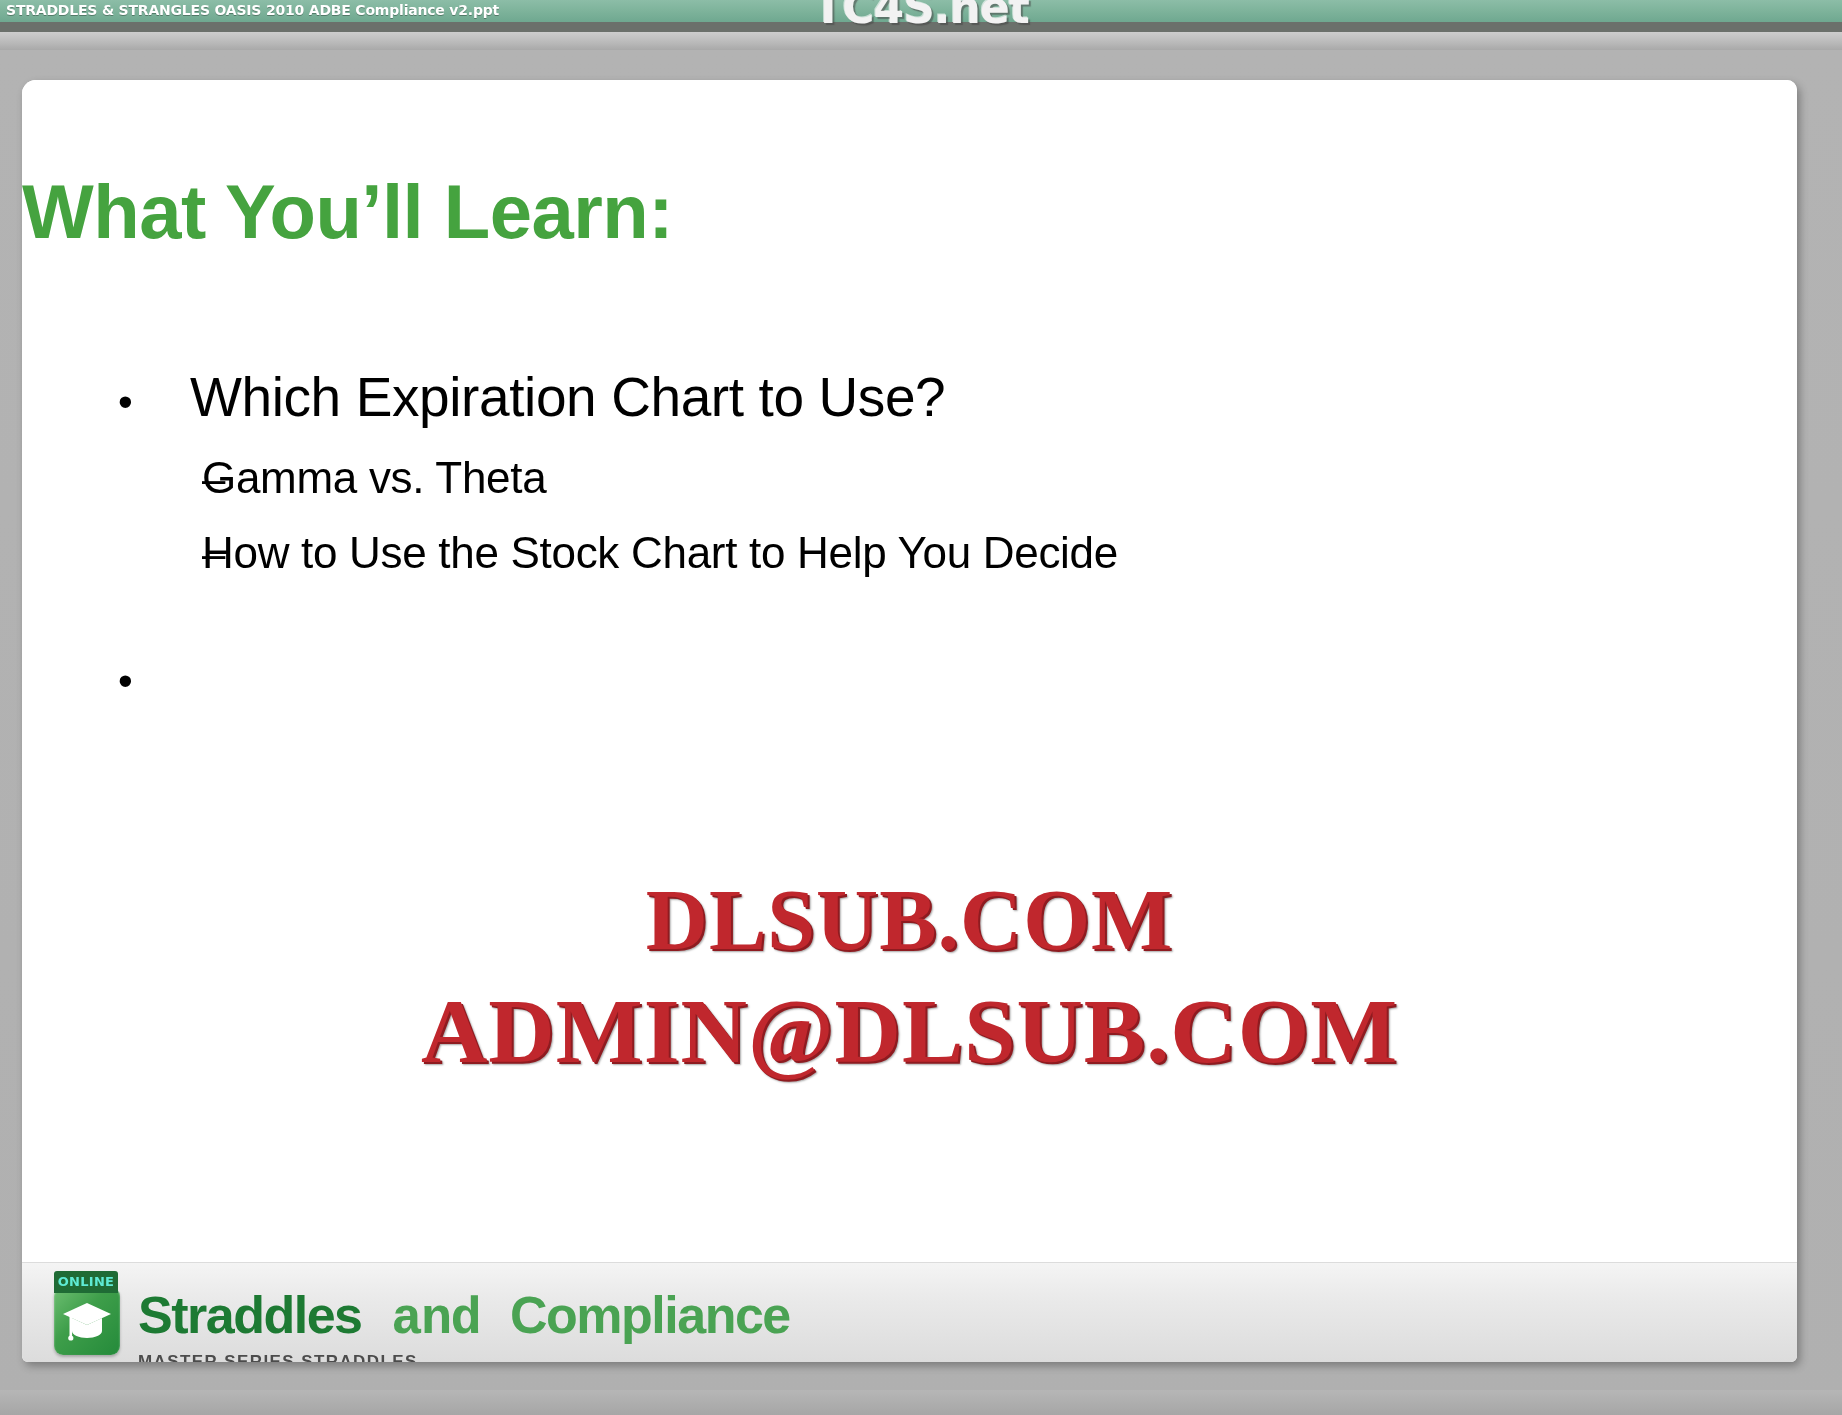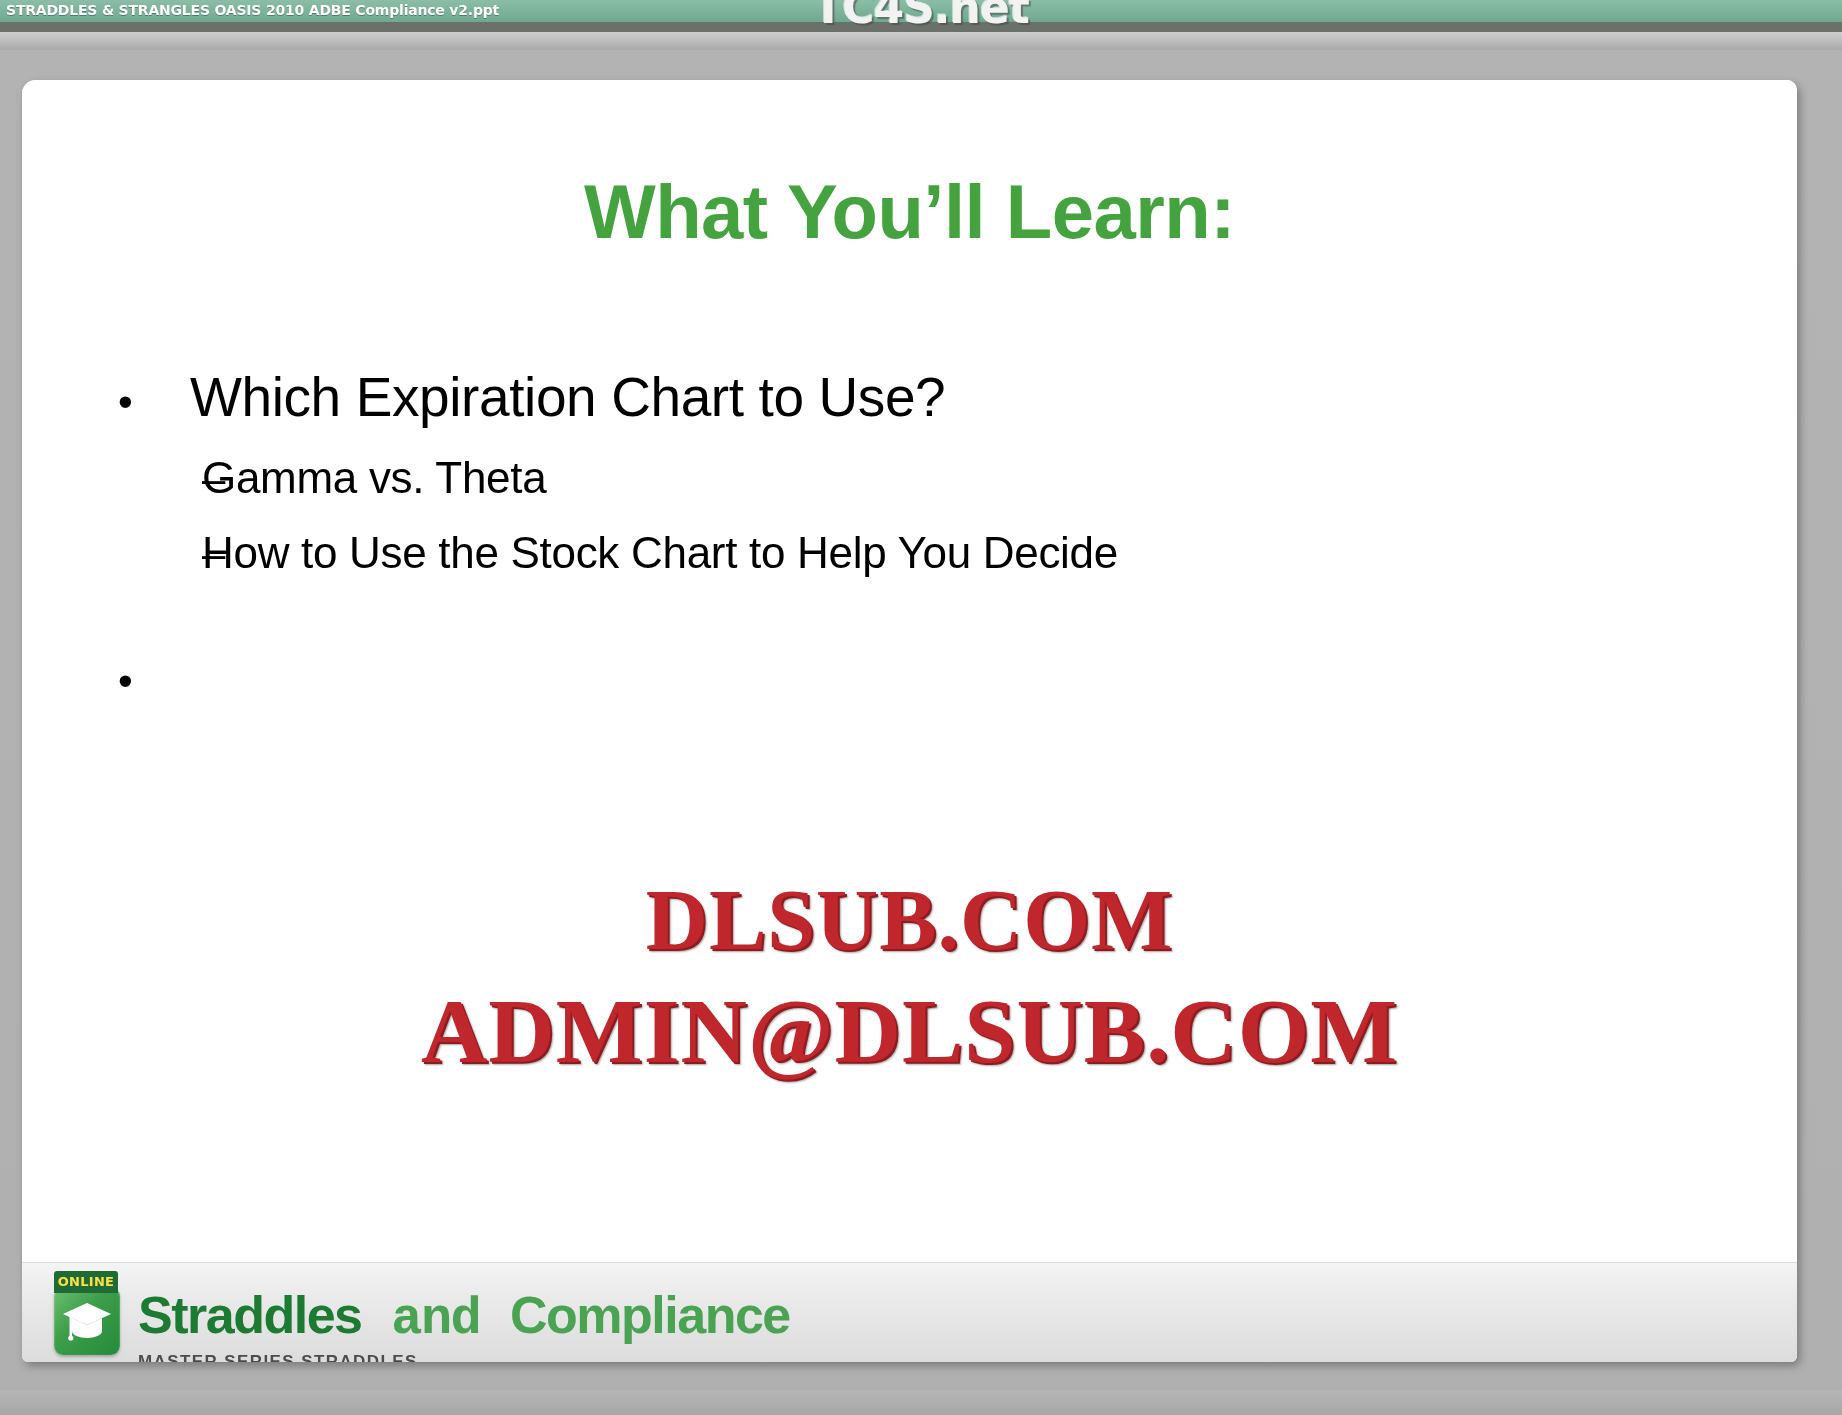--- a/index.html
+++ b/index.html
@@ -97,21 +97,20 @@
     width: 1775px;
     height: 1182px;
     background: #ffffff;
   }
 
   
   .slide-title {
     position: absolute;
     left: 0; top: 88px;
     width: 1775px;
-    text-align: center;
     font-family: "Liberation Sans", sans-serif;
     font-size: 76px;
     font-weight: bold;
     color: #45a33f;
     letter-spacing: -0.5px;
     white-space: nowrap;
   }
 
   
   .bullets {
@@ -202,21 +201,21 @@
     width: 72px;
     height: 88px;
     flex: 0 0 72px;
   }
   .logo-online {
     position: absolute;
     left: 4px; top: 0;
     width: 64px; height: 22px;
     background: #1f6b35;
     border-radius: 3px 3px 0 0;
-    color: #fde047;
+    color: #5eead4;
     font-family: "DejaVu Sans", sans-serif;
     font-size: 13px;
     font-weight: bold;
     letter-spacing: 0.3px;
     text-align: center;
     line-height: 22px;
     z-index: 3;
   }
   .logo-tile {
     position: absolute;

